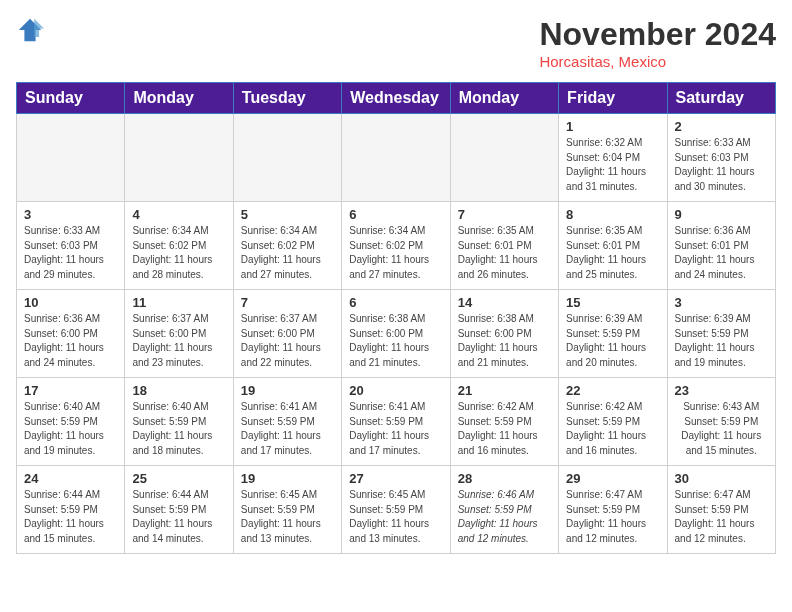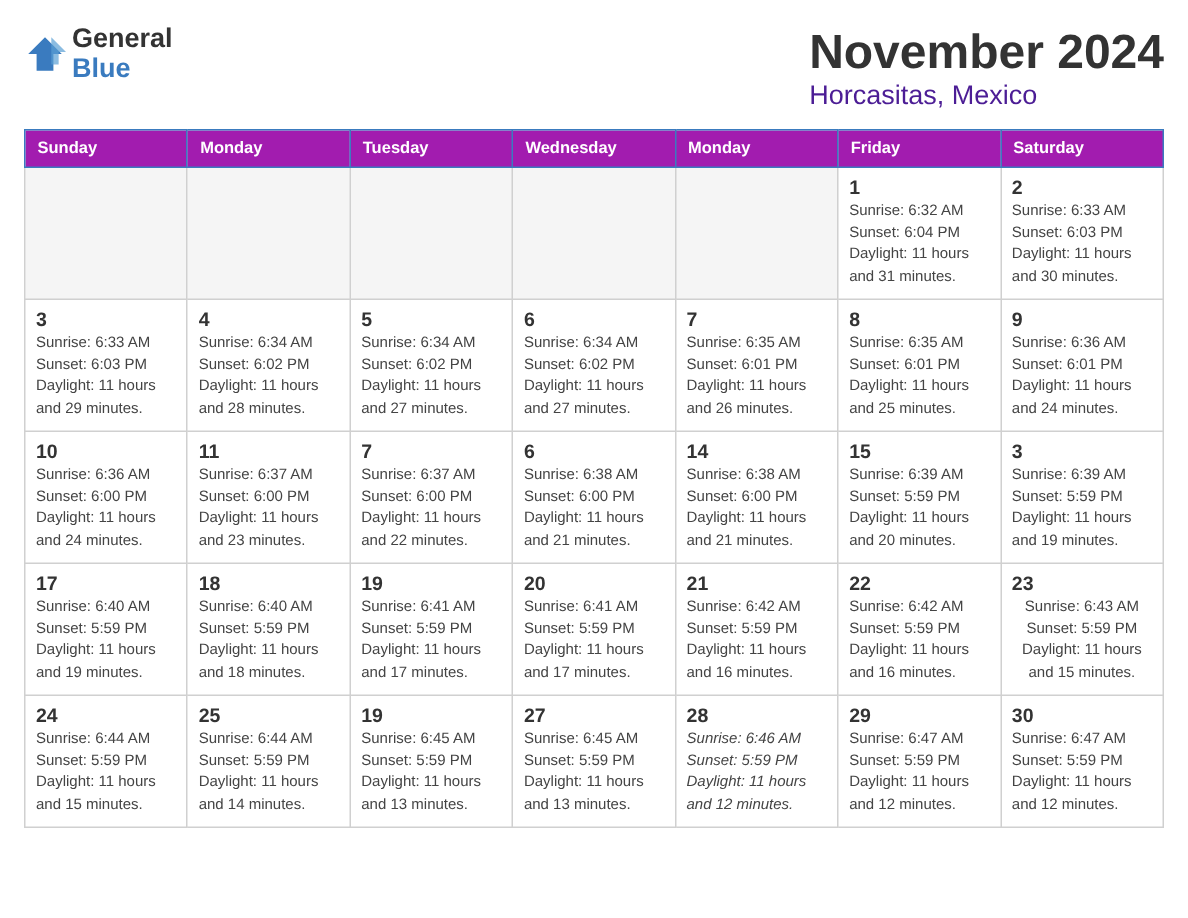--- a/index.html
+++ b/index.html
@@ -42,34 +42,34 @@
     }
     .title-block {
       text-align: left;
     }
     .month-title {
       font-size: 32px;
       font-weight: bold;
       color: #333;
     }
     .location {
-      font-size: 18px;
-      color: #4c1d95;
+      font-size: 15px;
+      color: #ef4444;
     }
     table {
       width: 100%;
       border-collapse: collapse;
       table-layout: fixed;
     }
     th {
-      background-color: #a21caf;
+      background-color: #4c1d95;
       color: #fff;
       text-align: left;
       padding: 6px 8px;
-      font-size: 11px;
+      font-size: 16px;
       font-weight: bold;
       border: 1px solid #3a7bbf;
     }
     td {
       border: 1px solid #d0d0d0;
       vertical-align: top;
       padding: 5px 7px;
       font-size: 10.5px;
       color: #333;
       height: 88px;
@@ -96,24 +96,20 @@
   </style>
 </head>
 <body>
 
 <div class="header">
   <div class="logo">
     <svg class="logo-icon" viewBox="0 0 40 40" xmlns="http://www.w3.org/2000/svg">
       <polygon points="20,4 36,20 28,20 28,36 12,36 12,20 4,20" fill="#3a7bbf"></polygon>
       <polygon points="26,4 40,18 33,18 33,30 26,30" fill="#5a9fd4" opacity="0.7"></polygon>
     </svg>
-    <div class="logo-text">
-      <span class="logo-general">General</span>
-      <span class="logo-blue">Blue</span>
-    </div>
   </div>
   <div class="title-block">
     <div class="month-title">November 2024</div>
     <div class="location">Horcasitas, Mexico</div>
   </div>
 </div>
 
 <table>
   <thead>
     <tr>

